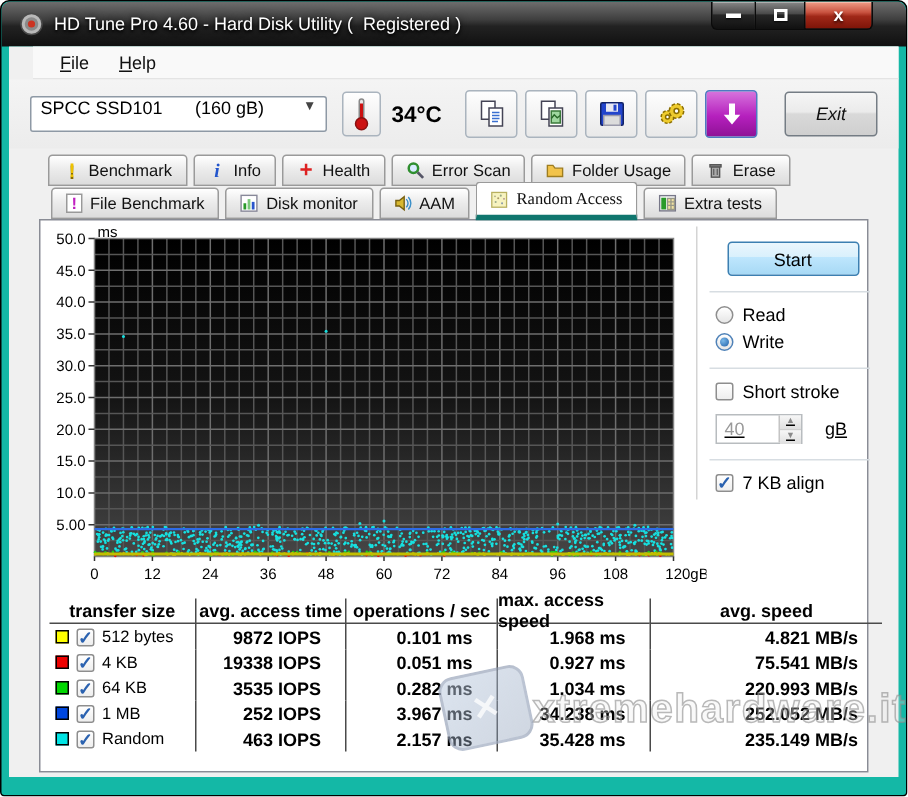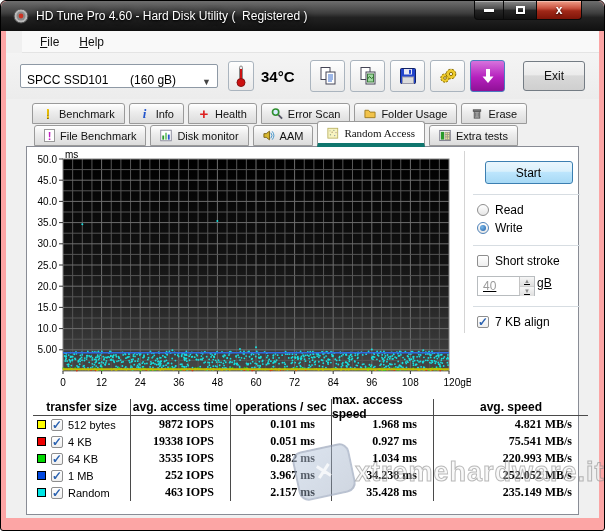--- a/index.html
+++ b/index.html
@@ -1,19 +1,19 @@
 <!DOCTYPE html>
 <html><head>
 <meta charset="utf-8">
 <style>
   * { box-sizing: border-box; margin: 0; padding: 0; }
   body { font-family: "Liberation Sans", sans-serif; background: #fff; }
 
   
-  .window { position: relative; width: 605px; height: 531px; background: #fca5a5;
+  .window { position: relative; width: 605px; height: 531px; background: #14b8a6;
             border: 1px solid #000; border-radius: 6px 6px 3px 3px; overflow: hidden; }
   .titlebar { position: relative; height: 30px; padding: 0 0 0 12px;
               background: linear-gradient(#6e6e6e, #3f3f3f 40%, #222 55%, #101010);
               border-radius: 6px 6px 0 0; display: flex; align-items: center; }
   .app-icon { width: 16px; height: 16px; margin-right: 7px; flex: 0 0 auto; }
   .title-text { color: #fff; font-size: 12px; text-shadow: 0 0 6px #000, 0 1px 2px #000; white-space: pre; }
   .caption-buttons { position: absolute; top: 0; right: 22px; display: flex; }
   .cap-btn { height: 19px; border: 1px solid #0a0a0a; border-top: none; display: flex;
              align-items: center; justify-content: center; cursor: default;
              background: linear-gradient(#8a8a8a, #4a4a4a 45%, #262626 50%, #111);
@@ -30,34 +30,34 @@
 
   
   .menubar { height: 22px; background: #f9f9f9; border-bottom: 1px solid #e4e4e4;
              display: flex; align-items: center; padding-left: 8px; margin-left: 16px; }
   .menu-item { display: inline-block; padding: 3px 10px; font-size: 12px; color: #111; }
   .menu-item::first-letter { text-decoration: underline; }
 
   .toolbar { height: 46px; display: flex; align-items: center; padding: 0 14px;
              background: linear-gradient(#f4f4f4, #ececec); }
   .combo { width: 198px; height: 24px; background: #fff; border: 1px solid #8e99a5; border-radius: 2px;
-           display: flex; align-items: flex-end; font-size: 12px; padding: 0 6px; }
+           display: flex; align-items: flex-start; font-size: 12px; padding: 0 6px; }
   .combo .c-name { flex: 1; }
   .combo .c-cap { margin-right: 26px; }
   .combo-arrow { color: #444; font-size: 9px; }
   .tool-btn { height: 32px; background: linear-gradient(#fefefe, #e9e9e9); border: 1px solid #aab4be;
               border-radius: 3px; display: inline-flex; align-items: center; justify-content: center; }
   .temp-btn { width: 26px; height: 30px; margin-left: 10px; }
   .temp-label { font-size: 15px; font-weight: bold; margin-left: 7px; }
   .tool-spacer { flex: 1; }
   .ico-btn { width: 35px; margin-left: 5px; }
   .ico-btn.download { background: linear-gradient(#d773dd, #b520bd 55%, #8f1196); border-color: #4e7ac0; }
   .exit-btn { width: 62px; height: 30px; margin-left: 18px; font-size: 12px; color: #111;
               border: 1px solid #747c84; border-radius: 3px;
-              background: linear-gradient(#f5f5f5, #ebebeb 45%, #d9d9d9 50%, #cfcfcf); }
+              background: linear-gradient(#f5f5f5, #ebebeb 45%, #d9d9d9 50%, #cfcfcf); font-style: italic; }
 
   
   .tabstrip { padding-top: 3px; }
   .tabs-row { display: flex; align-items: flex-end; height: 22px; }
   .tabs-row.r1 { padding-left: 26px; }
   .tabs-row.r2 { padding-left: 28px; }
   .tab { height: 21px; padding: 0 9px; margin-right: 4px; font-size: 11px; color: #111;
          display: inline-flex; align-items: center; gap: 5px; white-space: nowrap;
          border: 1px solid #9a9a9a; border-radius: 3px 3px 0 0;
          background: linear-gradient(#ffffff, #ececec 45%, #dcdcdc); }
@@ -86,36 +86,36 @@
   .opt-row { display: flex; align-items: center; gap: 6px; margin: 4px 0; }
   .radio { width: 12px; height: 12px; border: 1px solid #8e8e8e; border-radius: 50%;
            background: linear-gradient(#fff, #e6e6e6); position: relative; flex: 0 0 auto; }
   .radio.checked { border-color: #4f82b8; }
   .radio.checked::after { content: ""; position: absolute; left: 2px; top: 2px; width: 6px; height: 6px;
            border-radius: 50%; background: radial-gradient(circle at 35% 35%, #7ab8e8, #1f5fa8); }
   .checkbox { width: 12px; height: 12px; border: 1px solid #8e8e8e; border-radius: 2px;
            background: linear-gradient(#fff, #eee); position: relative; flex: 0 0 auto; display: inline-block; }
   .checkbox.checked::after { content: "✓"; position: absolute; left: 0px; top: -2px;
            font-size: 12px; font-weight: bold; color: #2b62b0; }
-  .spin-row { display: flex; align-items: flex-start; gap: 2px; margin: 8px 0 2px 0; text-decoration: underline; }
+  .spin-row { display: flex; align-items: center; gap: 15px; margin: 8px 0 2px 0; text-decoration: underline; }
   .spinner { width: 58px; height: 20px; border: 1px solid #b8bcbf; background: #fff;
              display: flex; align-items: center; }
   .spin-val { flex: 1; padding-left: 5px; color: #9a9a9a; font-size: 12px; }
   .spin-btns { width: 15px; height: 18px; display: flex; flex-direction: column; border-left: 1px solid #c4c4c4; }
   .spin-up, .spin-down { flex: 1; font-size: 6px; color: #8a8a8a; text-align: center; line-height: 9px;
              background: linear-gradient(#f6f6f6, #dfdfdf); }
   .spin-up { border-bottom: 1px solid #cfcfcf; }
 
   
   .rtable { position: absolute; left: 6px; top: 252px; display: grid;
             grid-template-columns: 97px 100px 101px 102px 155px; font-size: 12px; }
   .rtable .cell { height: 17px; display: flex; align-items: center; }
   .rtable .head { font-weight: bold; justify-content: center; border-bottom: 1px solid #4a4a4a; }
   .rtable .bl { border-left: 1px solid #4a4a4a; }
-  .rtable .num { font-weight: bold; justify-content: flex-end; padding-right: 16px; font-family: Liberation Serif, serif; }
+  .rtable .num { font-weight: bold; justify-content: flex-end; padding-right: 16px; }
   .rtable .c0 { padding-left: 4px; gap: 5px; font-size: 11px; }
   .swatch { width: 9px; height: 9px; border: 1px solid #000; flex: 0 0 auto; }
   .cb-sm { width: 12px; height: 12px; }
 
   
   .watermark { position: absolute; left: 268px; top: 300px; display: flex; align-items: center;
                z-index: 9; pointer-events: none; }
   .wm-icon { width: 58px; height: 50px; border-radius: 10px; transform: rotate(-12deg);
              background: linear-gradient(145deg, rgba(190,205,225,.55), rgba(120,140,170,.35));
              border: 2px solid rgba(150,160,180,.45); color: rgba(255,255,255,.75);

